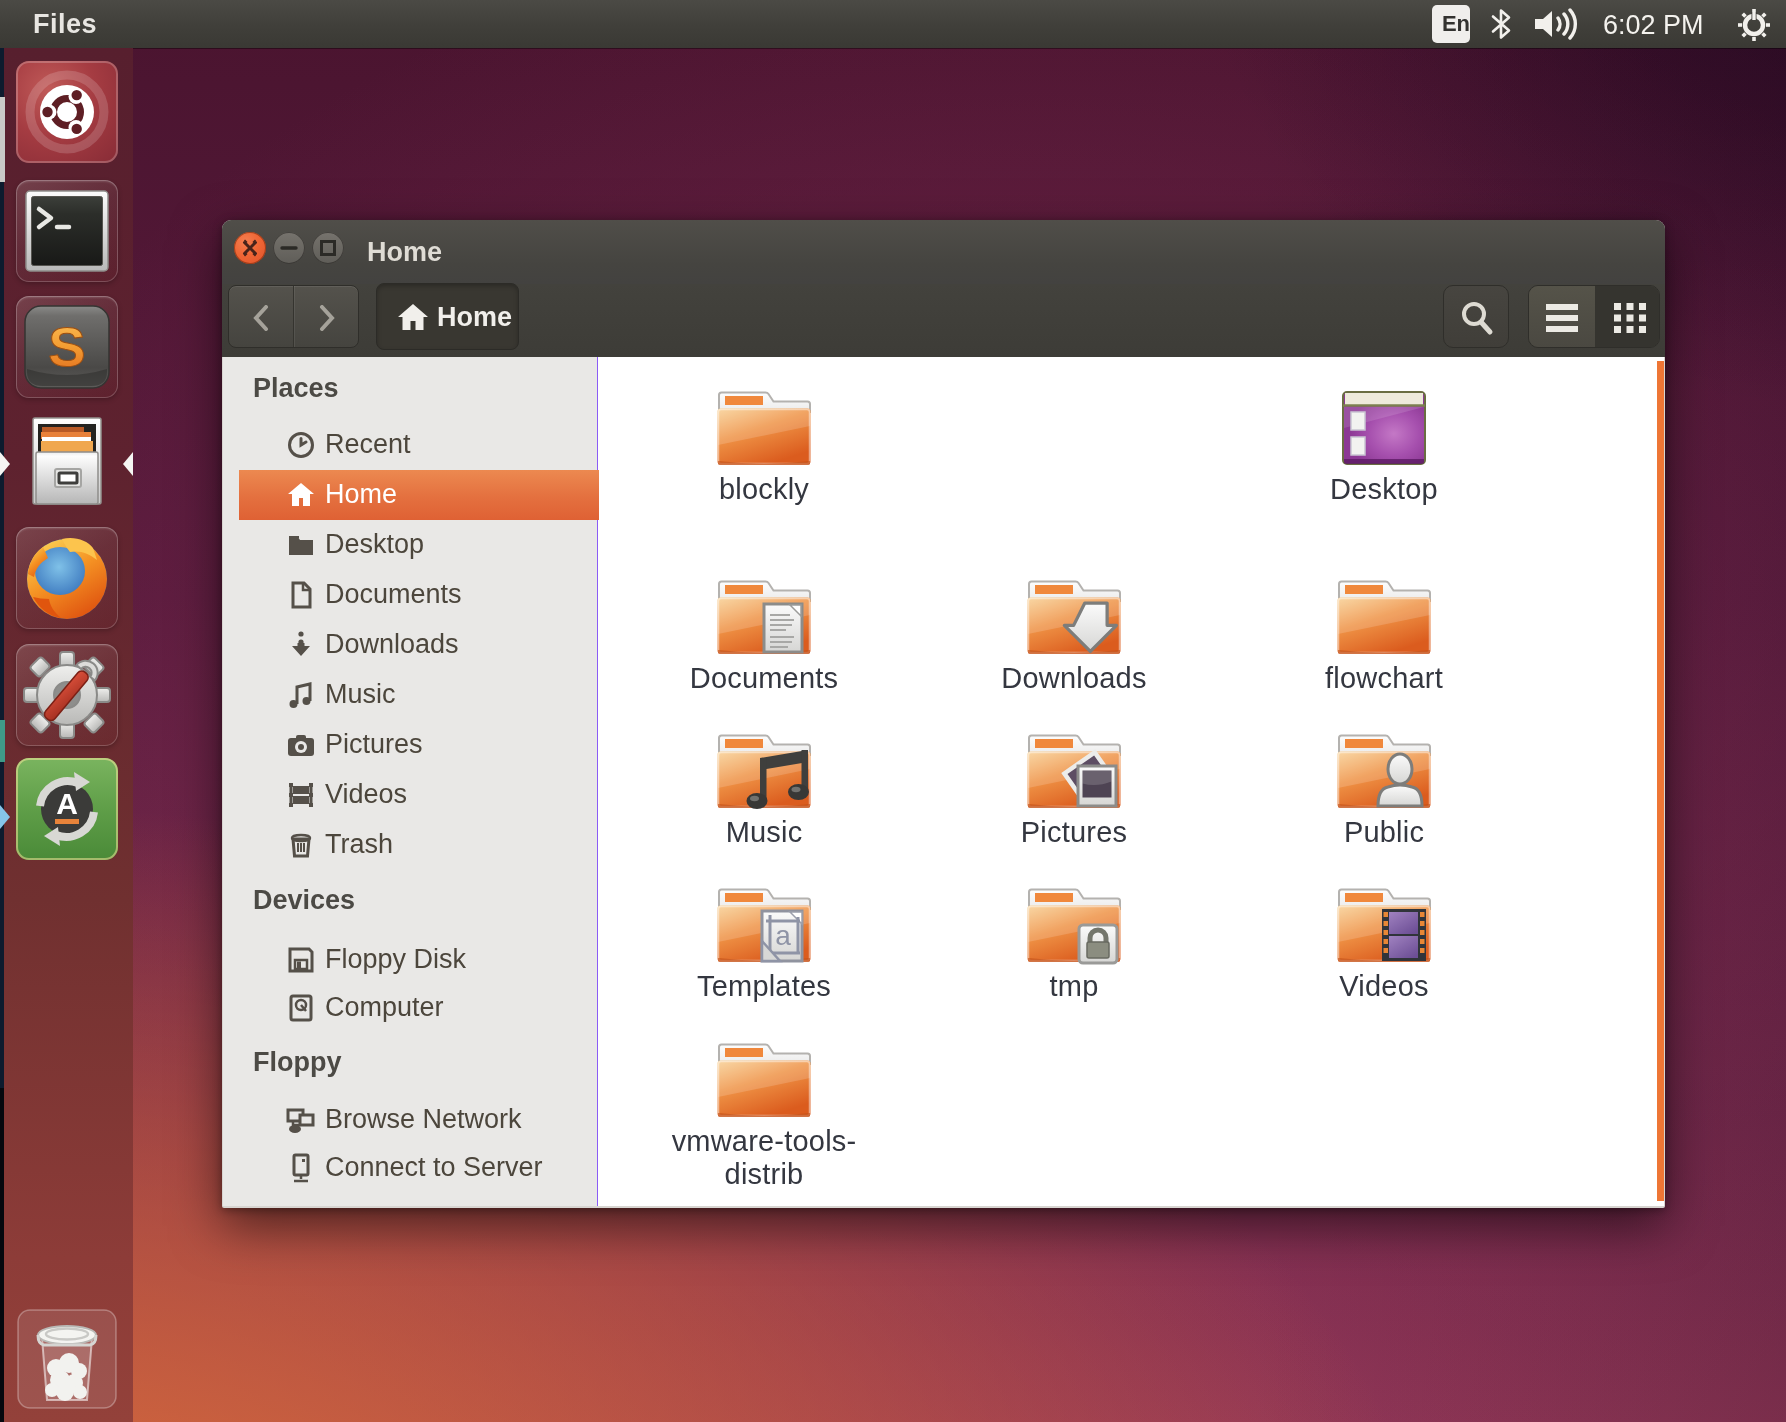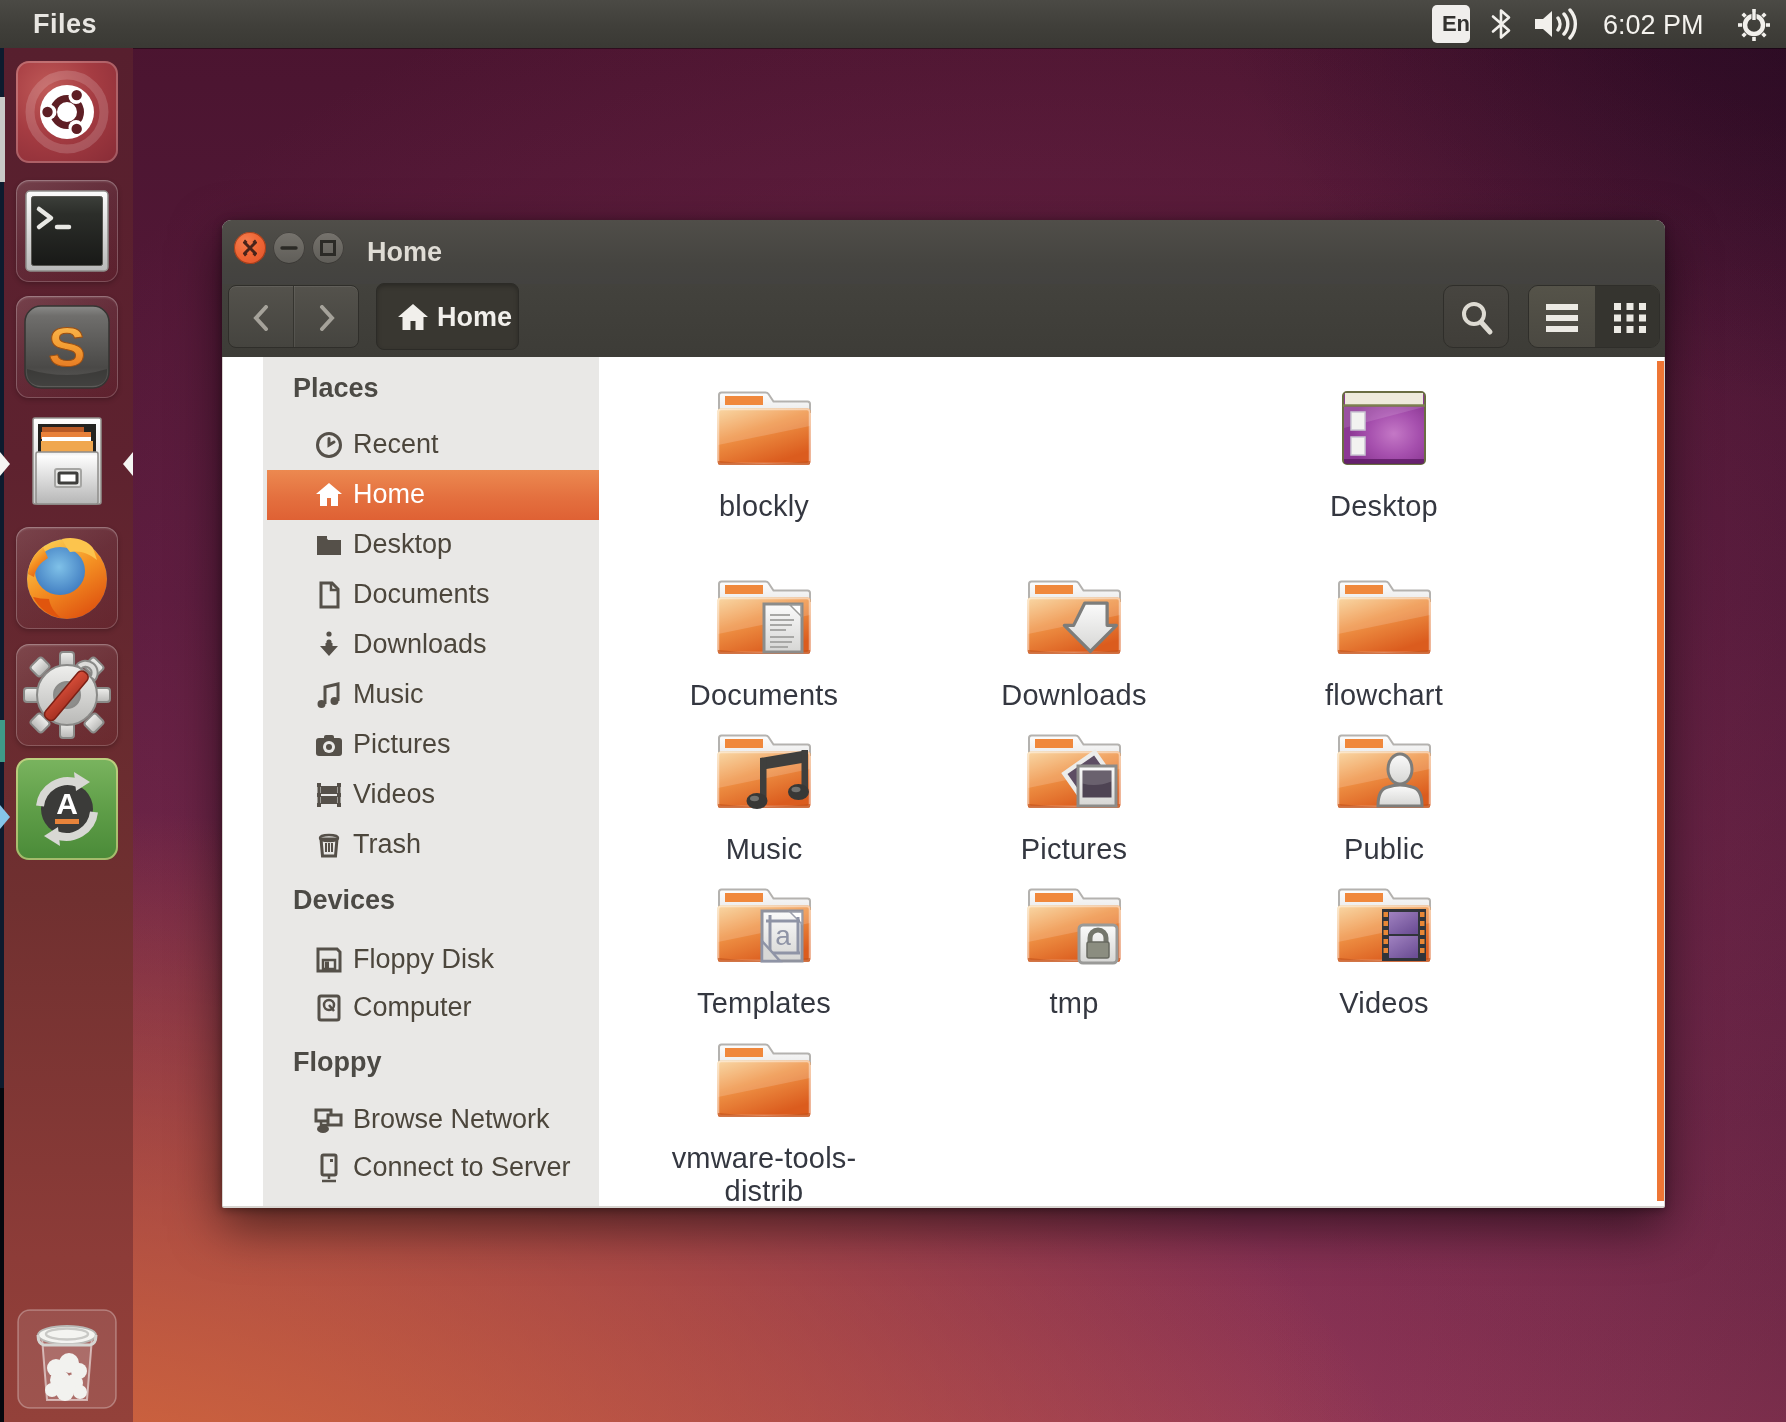--- a/index.html
+++ b/index.html
@@ -112,39 +112,39 @@
   }
   #viewgrp .seg1 { position:absolute; left:0; top:0; width:66px; height:63px; background:linear-gradient(#555349 0%,#4a4841 100%); }
   #viewgrp .seg2 { position:absolute; left:66px; top:0; width:66px; height:63px; background:#35342f; }
 
   #content {
     position:absolute; left:1px; top:137px; width:1441px; height:849px;
     background:#fff;
   }
   #sidebar {
     position:absolute; left:0; top:0; width:375px; height:849px;
-    background:#e9e8e6; border-right:1px solid #8b5cf6;margin-left:40px;
+    background:#e9e8e6; border-right:1px solid #8b5cf6;
   }
   .shead {
     position:absolute; left:30px; font-size:27px; font-weight:bold; color:#4c4a45;
   }
-  .srow { position:absolute; left:4px; width:369px; height:50px; }
+  .srow { position:absolute; left:16px; width:369px; height:50px; }
   .srow .ic { position:absolute; left:47px; top:10px; }
   .srow .lbl { position:absolute; left:86px; top:9px; font-size:27px; color:#4c463c; }
   #homerow {
     background:linear-gradient(#ec8950 0%, #e4703f 55%, #df6134 100%);
   }
   #homerow .lbl { color:#ffffff; }
 
   #files { position:absolute; left:376px; top:0; width:1065px; height:849px; background:#ffffff; }
   #scrollbar { position:absolute; left:1058px; top:4px; width:7px; height:840px; background:#ee7635; }
   .cell { position:absolute; text-align:center; }
   .cell .icon { display:block; margin:0 auto; }
   .cell .name {
-    margin-top:22px; font-size:29px; line-height:33px; color:#343740; letter-spacing:0.2px;
+    margin-top:5px; font-size:29px; line-height:33px; color:#343740; letter-spacing:0.2px;
   }
 </style>
 </head>
 <body>
 
 <svg width="0" height="0" style="position:absolute">
 <defs>
   <linearGradient id="fg" x1="0" y1="0" x2="0.55" y2="1">
     <stop offset="0" stop-color="#f8d094"></stop>
     <stop offset="0.45" stop-color="#ef9346"></stop>

